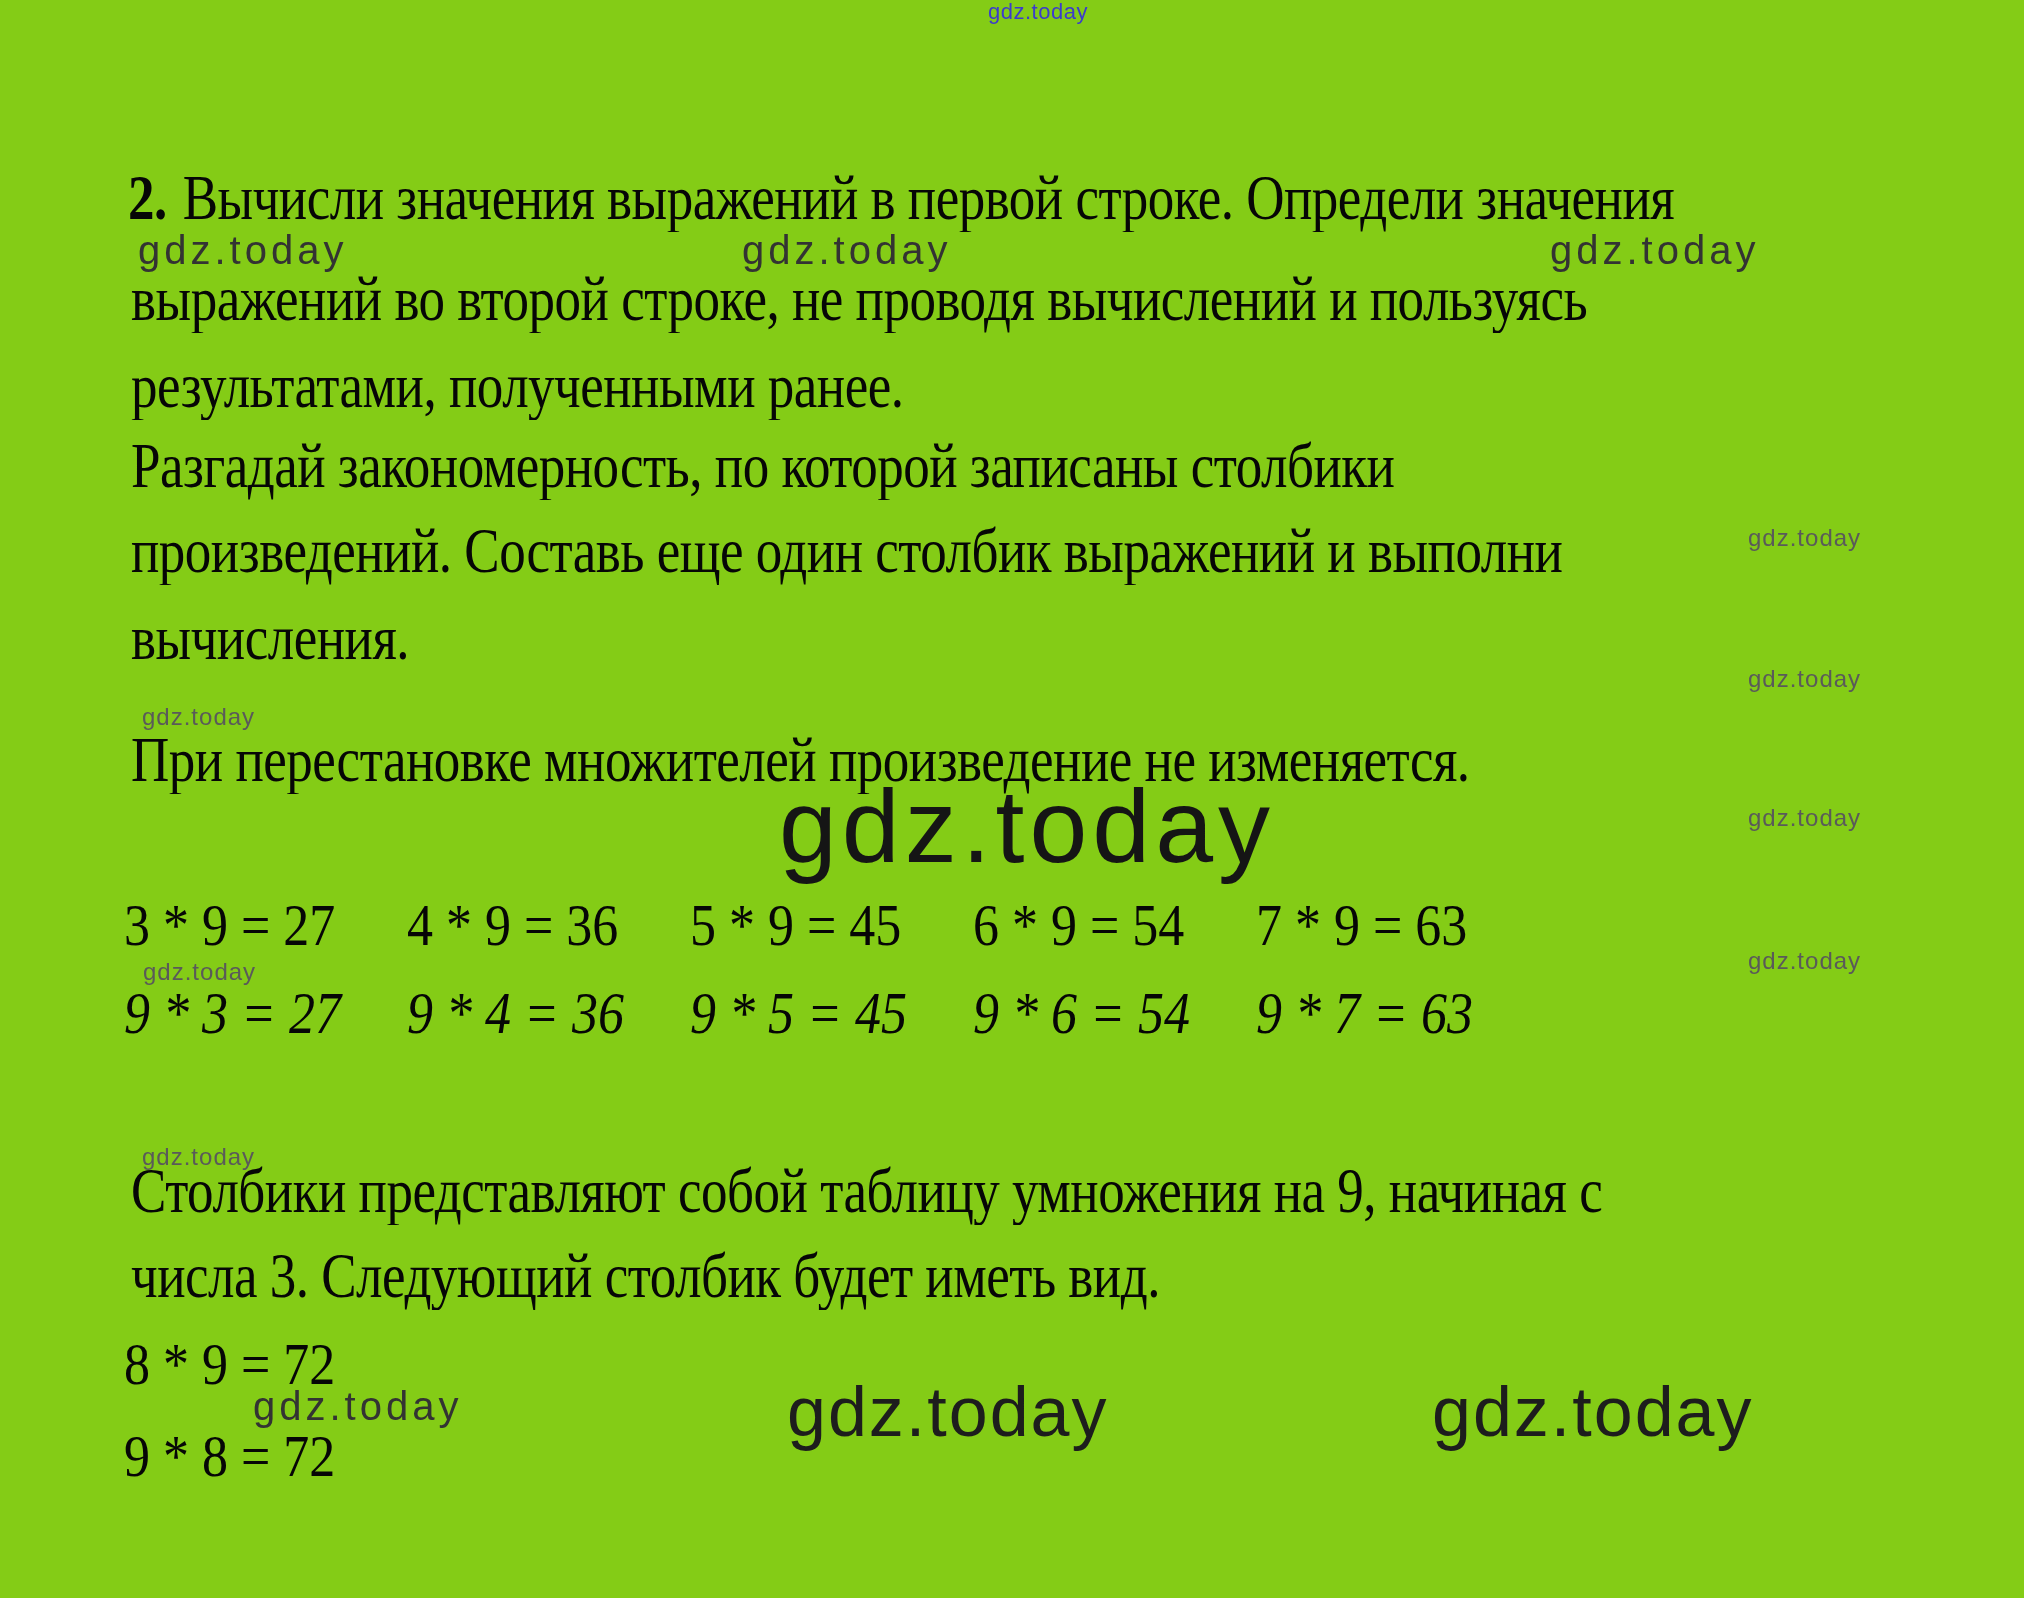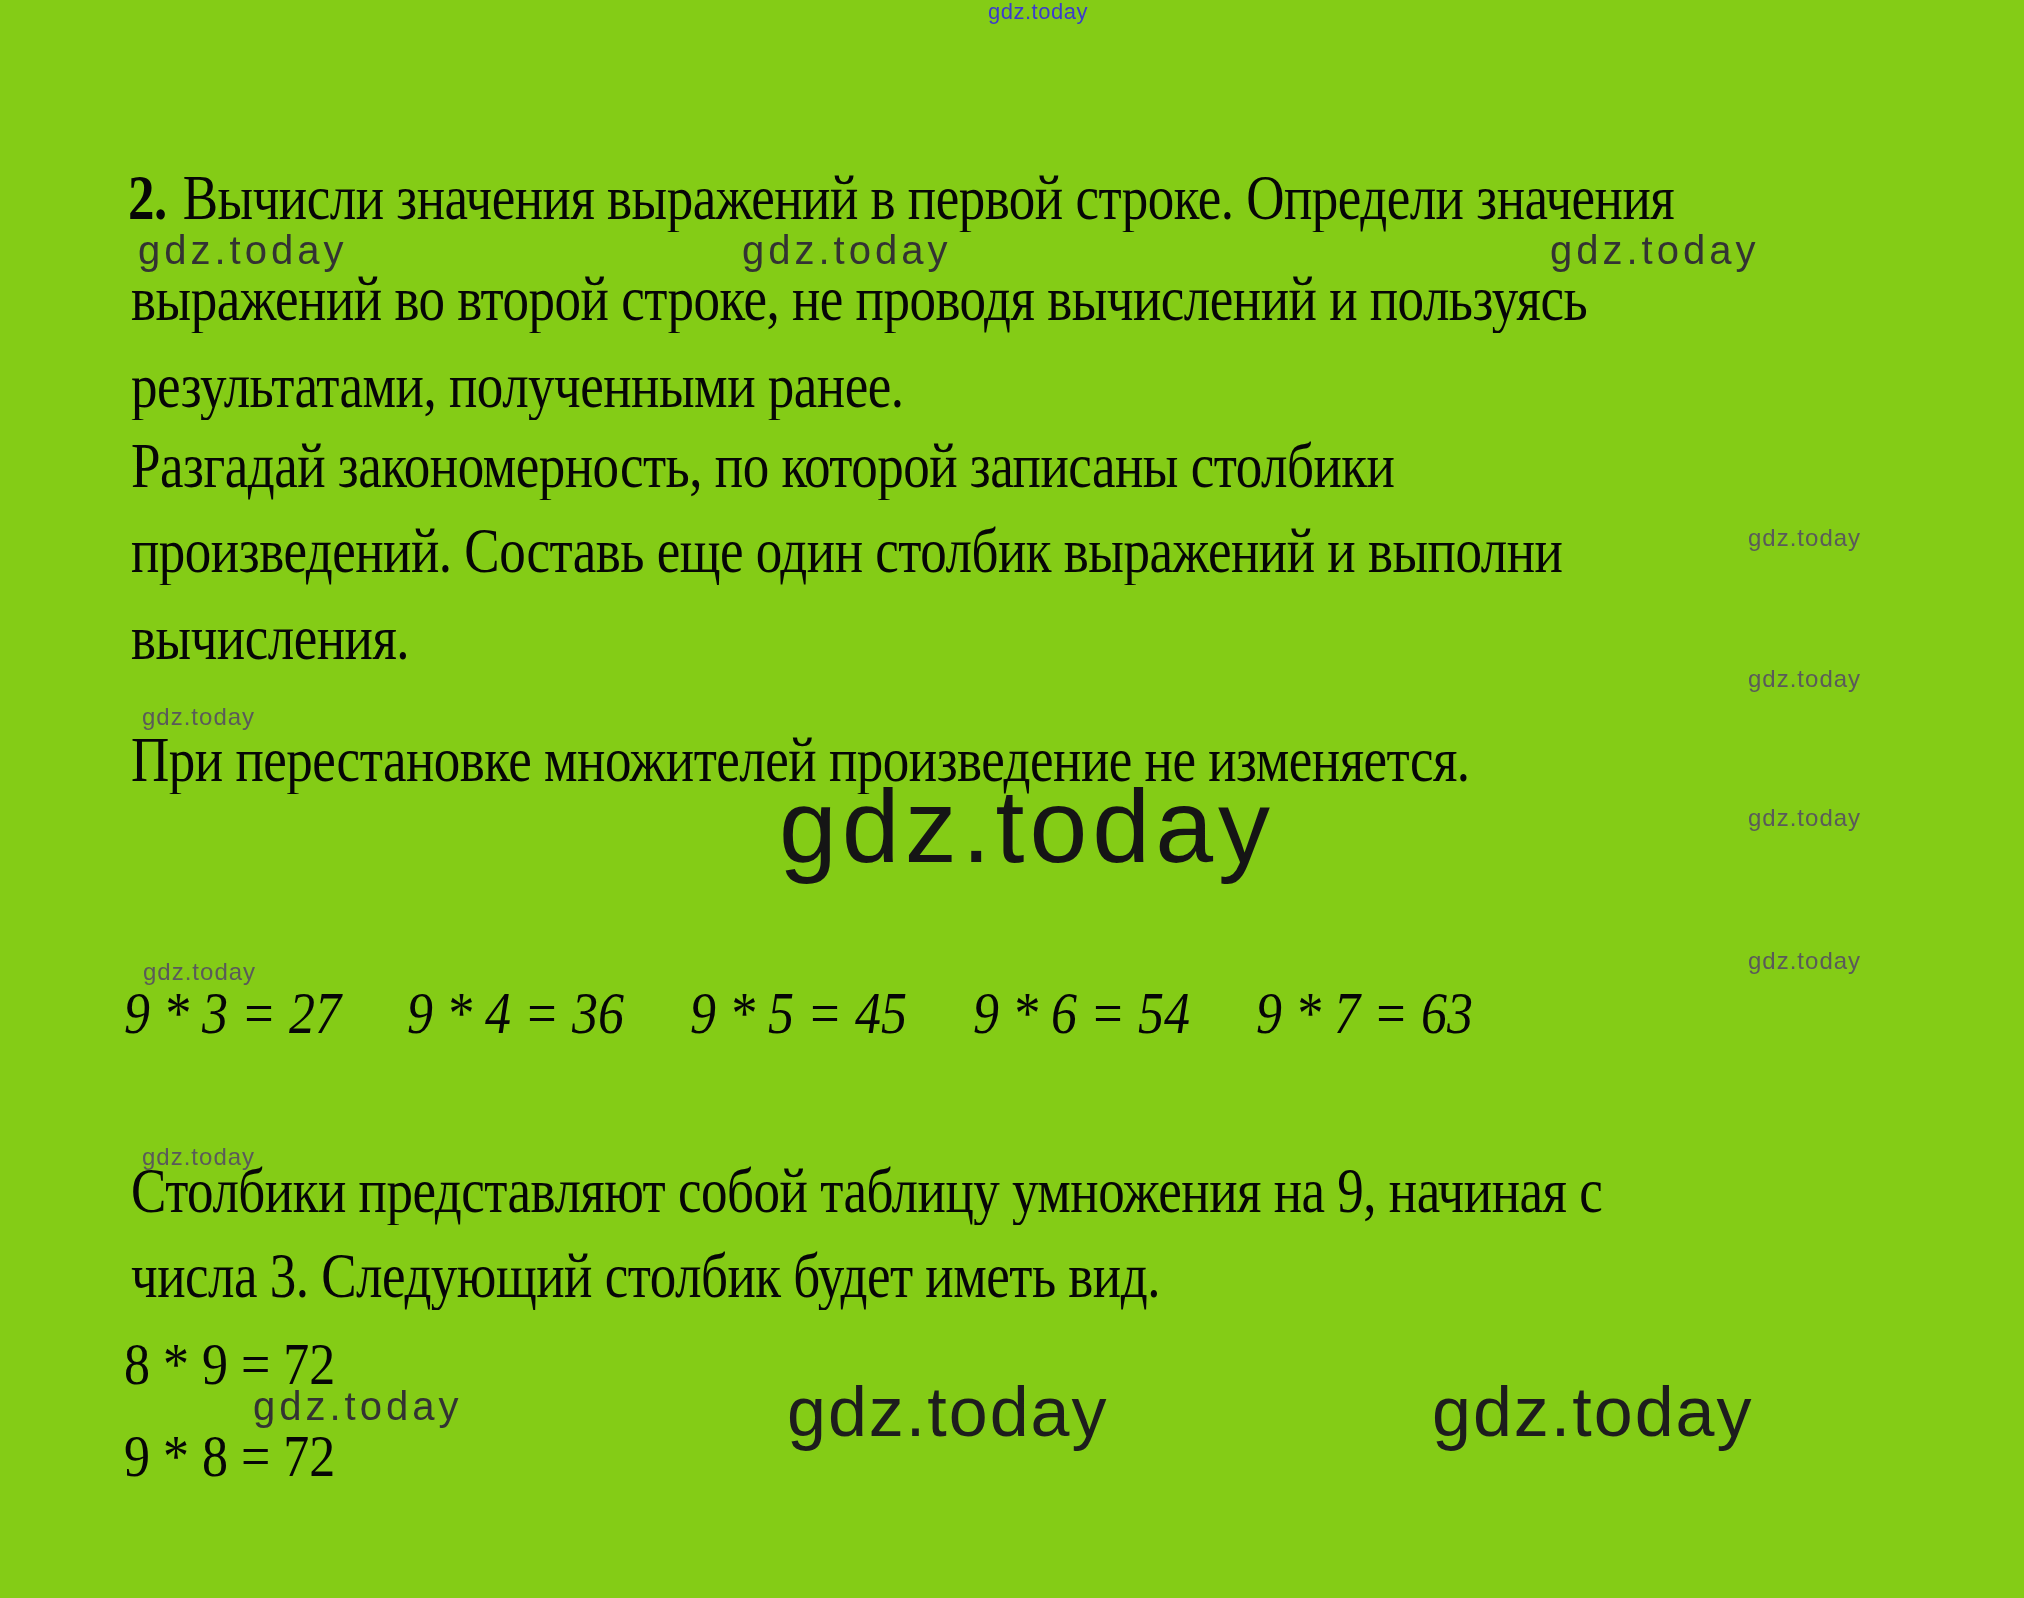--- a/index.html
+++ b/index.html
@@ -88,20 +88,23 @@
   <span class="wm wm-small" style="left:1748px; top:949px;">gdz.today</span>
 
   <span class="wm wm-small" style="left:142px; top:705px;">gdz.today</span>
   <span class="wm wm-small" style="left:143px; top:960px;">gdz.today</span>
   <span class="wm wm-small" style="left:142px; top:1145px;">gdz.today</span>
 
   <div class="tline" style="left:131px; top:729px;">При перестановке множителей произведение не изменяется.</div>
 
   <span class="wm wm-big" style="left:779px; top:774px;">gdz.today</span>
 
+  <div class="mrow" style="left:124px; top:897px;">
+    <span class="expr">3 * 9 = 27</span><span class="expr">4 * 9 = 36</span><span class="expr">5 * 9 = 45</span><span class="expr">6 * 9 = 54</span><span class="expr">7 * 9 = 63</span>
+  </div>
 
   <div class="mrow" style="left:124px; top:985px;font-style:italic;">
     <span class="expr">9 * 3 = 27</span><span class="expr">9 * 4 = 36</span><span class="expr">9 * 5 = 45</span><span class="expr">9 * 6 = 54</span><span class="expr">9 * 7 = 63</span>
   </div>
 
   <div class="tline" style="left:131px; top:1160px;">Столбики представляют собой таблицу умножения на 9, начиная с</div>
   <div class="tline" style="left:131px; top:1245px;">числа 3. Следующий столбик будет иметь вид.</div>
 
   <div class="mline" style="left:124px; top:1336px;">8 * 9 = 72</div>
   <div class="mline" style="left:124px; top:1428px;">9 * 8 = 72</div>

